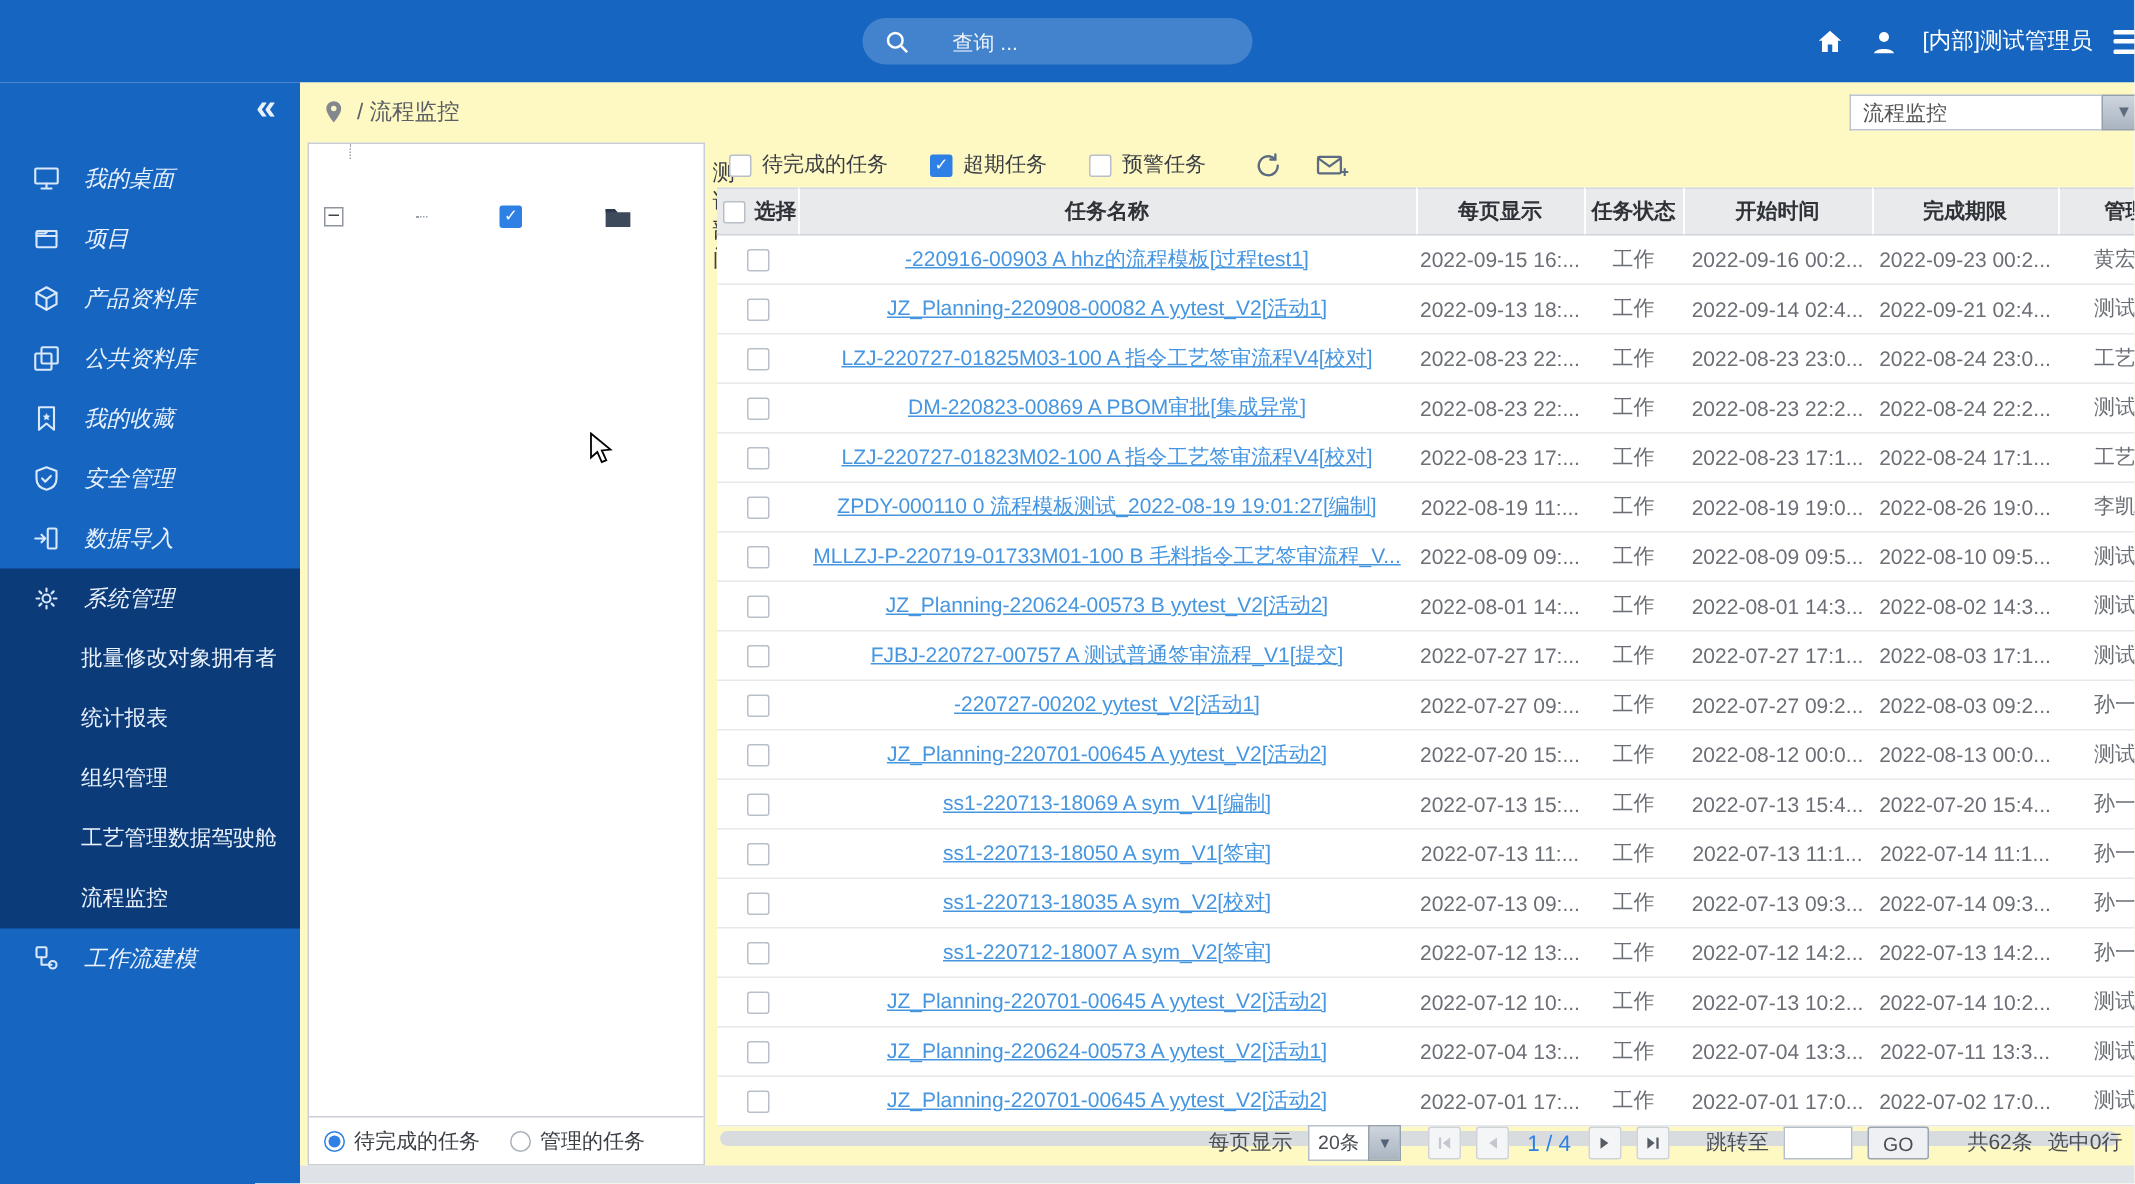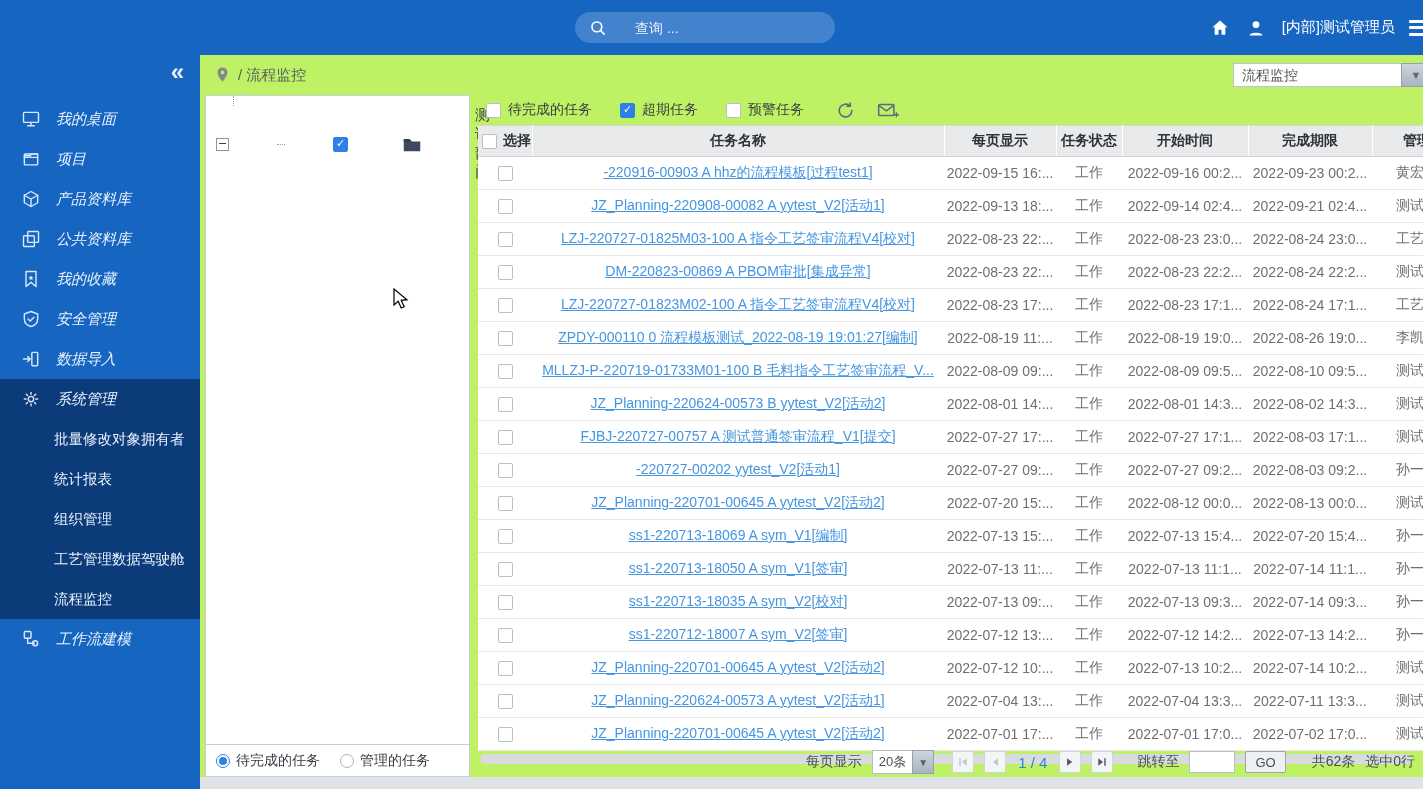--- a/index.html
+++ b/index.html
@@ -23,21 +23,21 @@
   .sidebar{position:absolute;left:0;top:55px;width:200px;bottom:0;background:#1565c1;overflow:hidden;}
   .collapse-row{height:34px;position:relative;}
   .collapse-ico{position:absolute;right:16px;top:4px;color:#e8f1fc;font-size:24px;font-weight:bold;cursor:pointer;line-height:26px;}
   .menu{padding-top:10px;}
   .side-item{height:40px;display:flex;align-items:center;padding-left:20px;color:#e9f2fd;font-size:15px;cursor:pointer;font-style:italic;}
   .side-item .s-icon{width:22px;height:22px;margin-right:14px;display:flex;align-items:center;justify-content:center;color:#d9e8fa;}
   .group-dark{background:#0c3b7a;}
   .sub-item{height:40px;line-height:40px;padding-left:54px;color:#e9f2fd;font-size:14.5px;cursor:pointer;white-space:nowrap;}
 
   
-  .main{position:absolute;left:200px;top:55px;right:0;bottom:0;background:#bef264;}
+  .main{position:absolute;left:200px;top:55px;right:0;bottom:0;background:#fef9c3;}
   .crumb-bar{position:absolute;left:0;top:0;right:0;height:40px;}
   .crumb-pin{position:absolute;left:14px;top:10px;}
   .crumb-txt{position:absolute;left:38px;top:0;line-height:40px;color:#5a5f66;font-size:15px;}
   .view-select{position:absolute;left:1033px;top:8px;width:198px;height:24px;display:flex;}
   .vs-box{flex:1;background:#fff;border:1px solid #bcc4cf;border-right:none;font-size:14px;color:#555;line-height:22px;padding-left:8px;box-sizing:border-box;}
   .vs-arrow{width:28px;background:linear-gradient(#cdd5de,#aab4c0);border:1px solid #96a1ae;color:#5d6b7c;font-size:11px;display:flex;align-items:center;justify-content:center;}
 
   
   .tree-panel{position:absolute;left:5px;top:40px;width:265px;bottom:12px;background:#fff;border:1px solid #c9ced6;box-sizing:border-box;}
   .tree-node{position:relative;padding:10px 0 0 10px;display:flex;align-items:center;gap:48px;}

